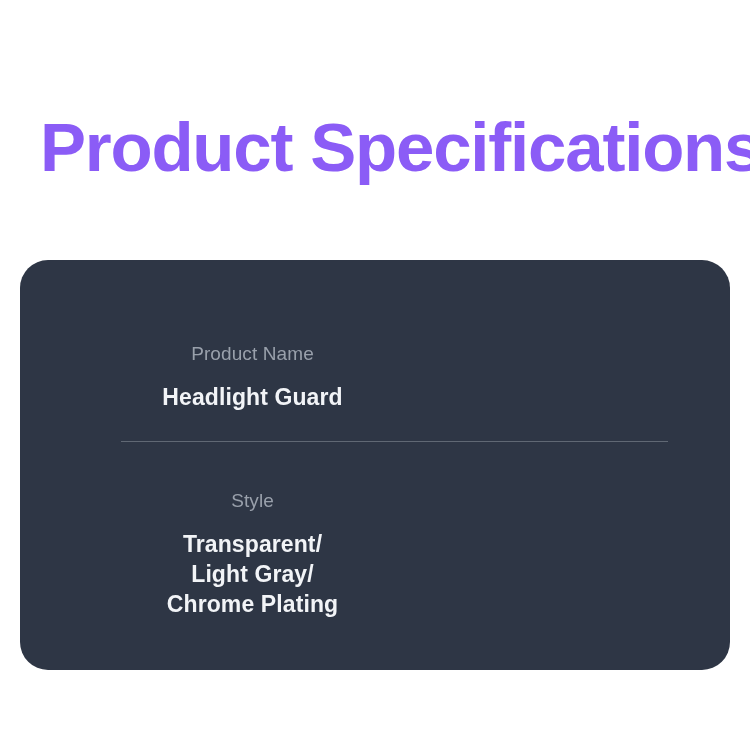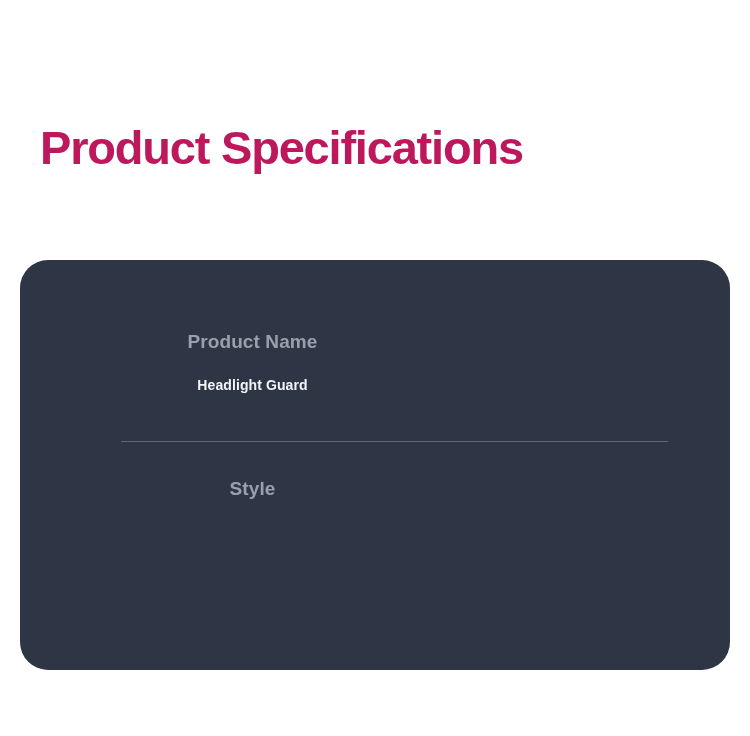--- a/index.html
+++ b/index.html
@@ -21,25 +21,25 @@
     inset: 0;
   }
 
   
   .page-title {
     position: absolute;
     left: 40px;
     top: 110px;
     width: 680px;
     margin: 0;
-    font-size: 47px;
+    font-size: 69px;
     line-height: 76px;
     font-weight: 700;
     letter-spacing: -1.2px;
-    color: #be185d;
+    color: #8b5cf6;
     white-space: nowrap;
   }
 
   
   .spec-card {
     position: absolute;
     left: 20px;
     top: 260px;
     width: 710px;
     height: 410px;
@@ -74,29 +74,29 @@
     text-align: center;
   }
 
   .spec-col-left  { width: 465px; padding-right: 0; }
   .spec-col-right { width: 245px; }
 
   .spec-label {
     display: block;
     font-size: 19px;
     line-height: 24px;
-    font-weight: 700;
+    font-weight: 400;
     color: #99a0ab;
     letter-spacing: 0.1px;
-    margin: 0 0 16px 0;
+    margin: 12px 0 16px 0;
   }
 
   .spec-value {
     display: block;
-    font-size: 14px;
+    font-size: 23px;
     line-height: 30px;
     font-weight: 600;
     color: #f2f4f7;
     letter-spacing: 0.1px;
     margin: 0;
     white-space: pre-line;
   }
 
   
   .spec-divider {
@@ -127,19 +127,22 @@
         </div>
         <div class="spec-col spec-col-right">
         </div>
       </div>
 
       <hr class="spec-divider">
 
       <div class="spec-row spec-row-2">
         <div class="spec-col spec-col-left">
           <span class="spec-label">Style</span>
+          <span class="spec-value">Transparent/
+Light Gray/
+Chrome Plating</span>
         </div>
       </div>
 
     </div>
   </div>
 
 </div>
 
 </body></html>

